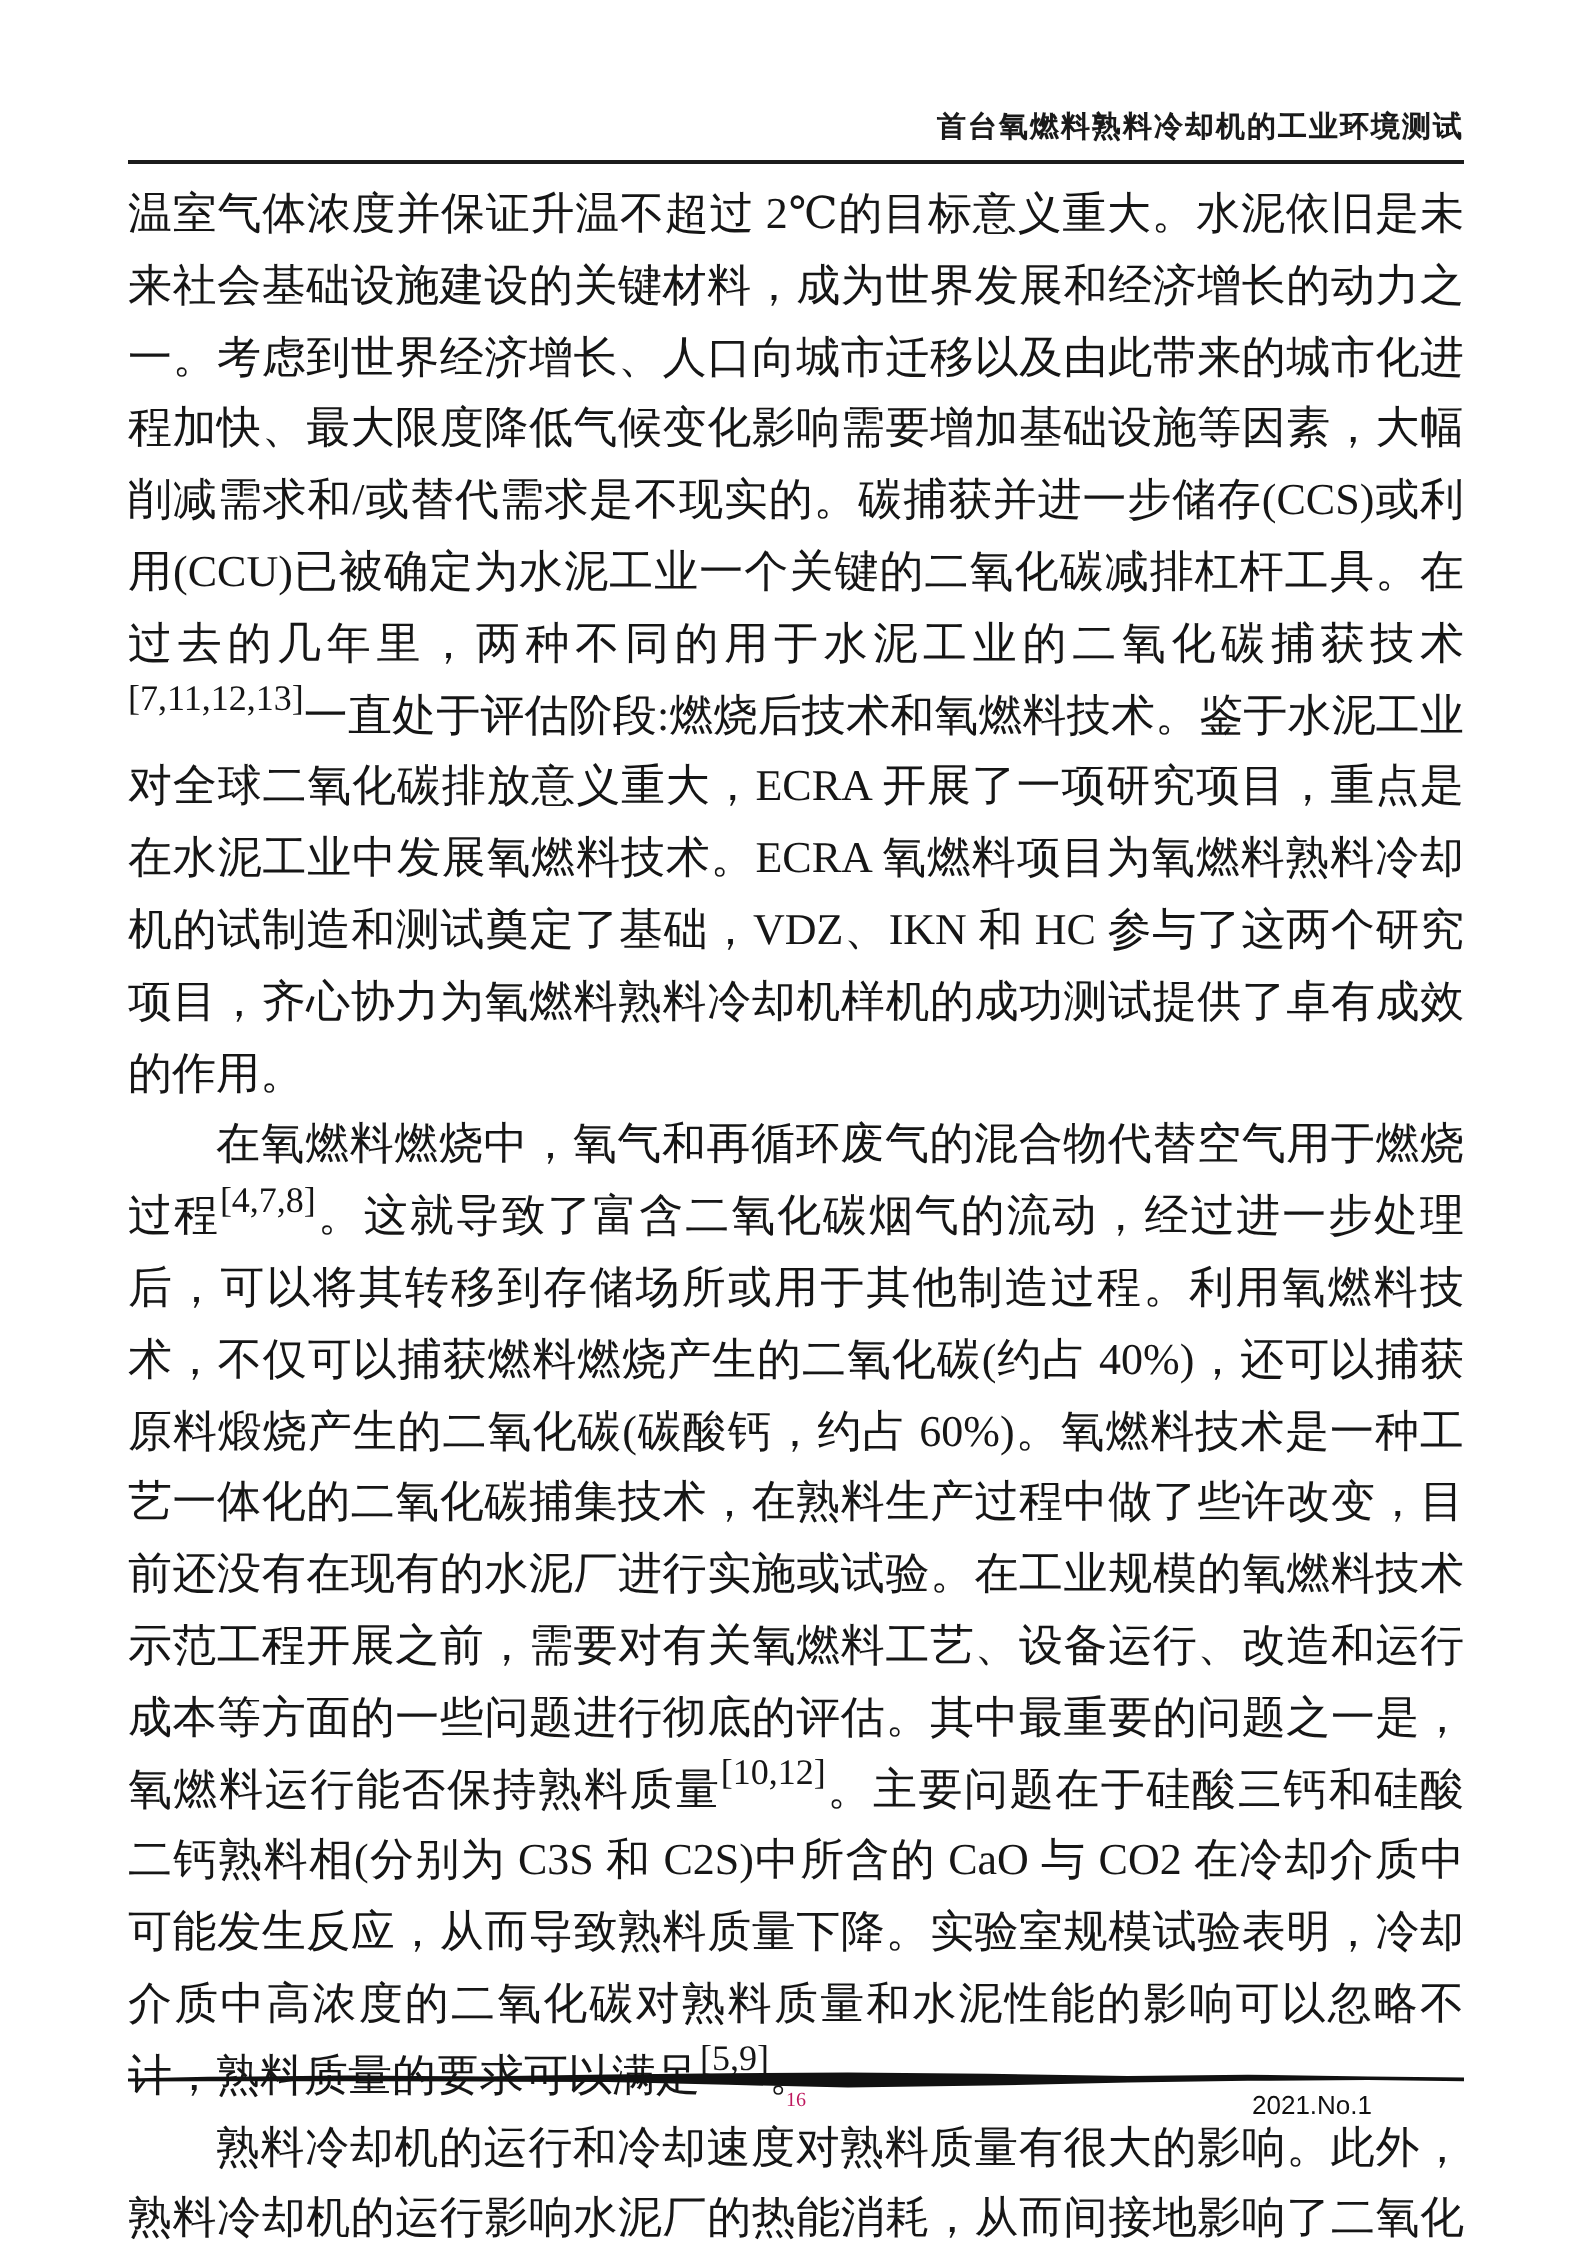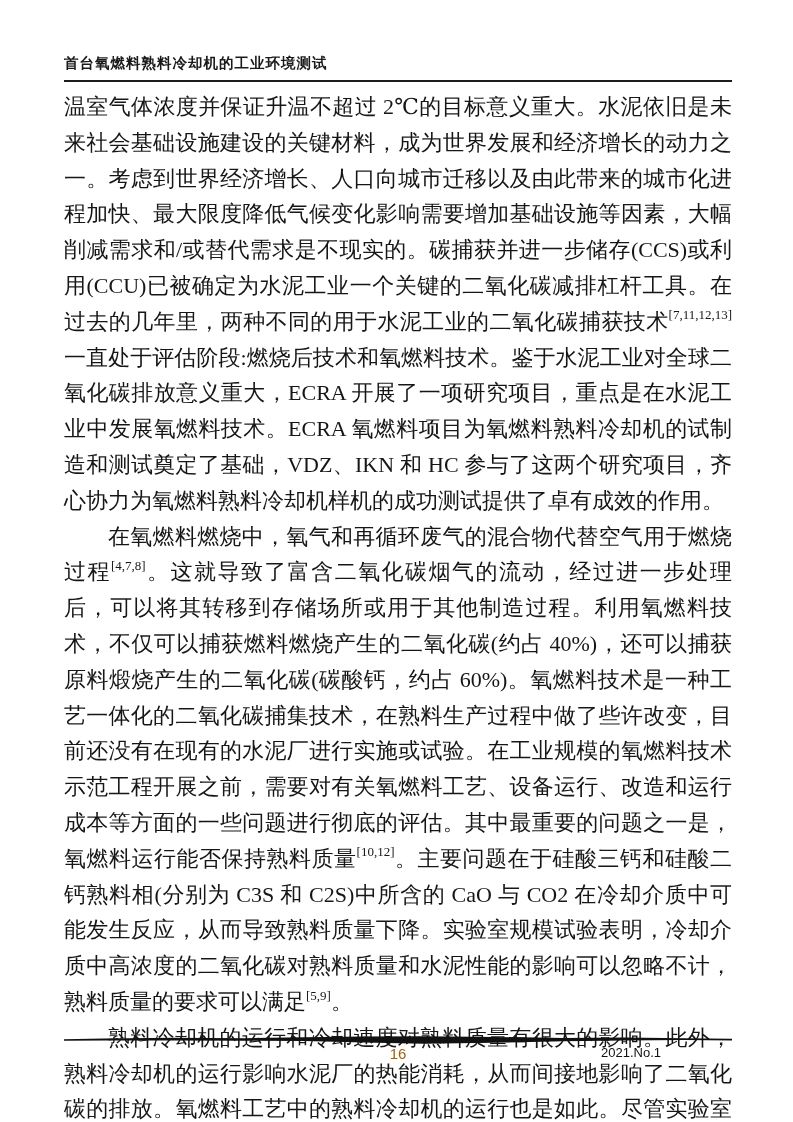--- a/index.html
+++ b/index.html
@@ -13,21 +13,21 @@
     height: 1122px;
     background: #ffffff;
     overflow: hidden;
     color: #1a1a1a;
   }
   .running-header {
     position: absolute;
     top: 54px;
     left: 64px;
     width: 668px;
-    text-align: left;
+    text-align: right;
     font-family: "Liberation Serif", "DejaVu Serif", serif;
     font-size: 14.5px;
     font-weight: 600;
     letter-spacing: 1px;
     color: #1a1a1a;
   }
   .header-rule {
     position: absolute;
     top: 80px;
     left: 64px;
@@ -48,50 +48,50 @@
   }
   .body-text p.para {
     margin: 0;
     padding: 0;
   }
   .body-text p.para.indent {
     text-indent: 2em;
     font-family: Liberation Serif, serif;
   }
   .body-text sup {
-    font-size: 13px;
+    font-size: 18px;
     line-height: 0;
     position: relative;
     top: -1px;
     vertical-align: super;
     letter-spacing: 0;
   }
   .footer-rule {
     position: absolute;
     top: 1036px;
     left: 64px;
     width: 668px;
     height: 10px;
   }
   .footer-pagenum {
     position: absolute;
     top: 1045px;
     left: 64px;
     width: 668px;
     text-align: center;
-    font-family: Liberation Sans, sans-serif;
-    font-size: 15px;
-    color: #a16207;
+    font-family: Liberation Serif, serif;
+    font-size: 10px;
+    color: #be185d;
   }
   .footer-issue {
     position: absolute;
     top: 1045px;
     left: 576px;
     width: 110px;
-    text-align: center;
+    text-align: right;
     font-family: "Liberation Sans", "DejaVu Sans", sans-serif;
     font-size: 13px;
     color: #111;
   }
 </style>
 </head>
 <body>
 
 <div class="page">
 

